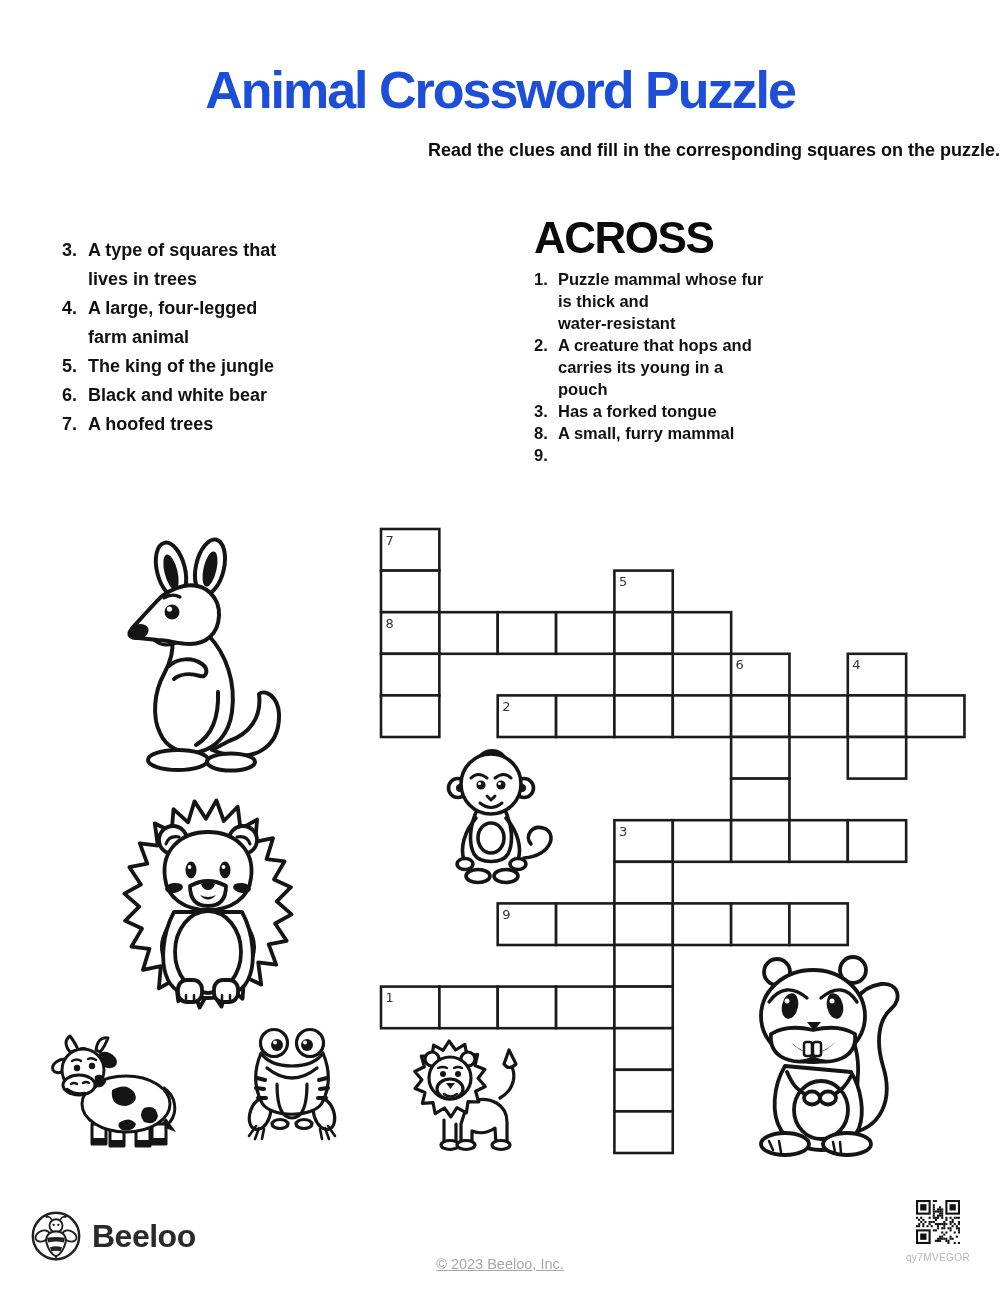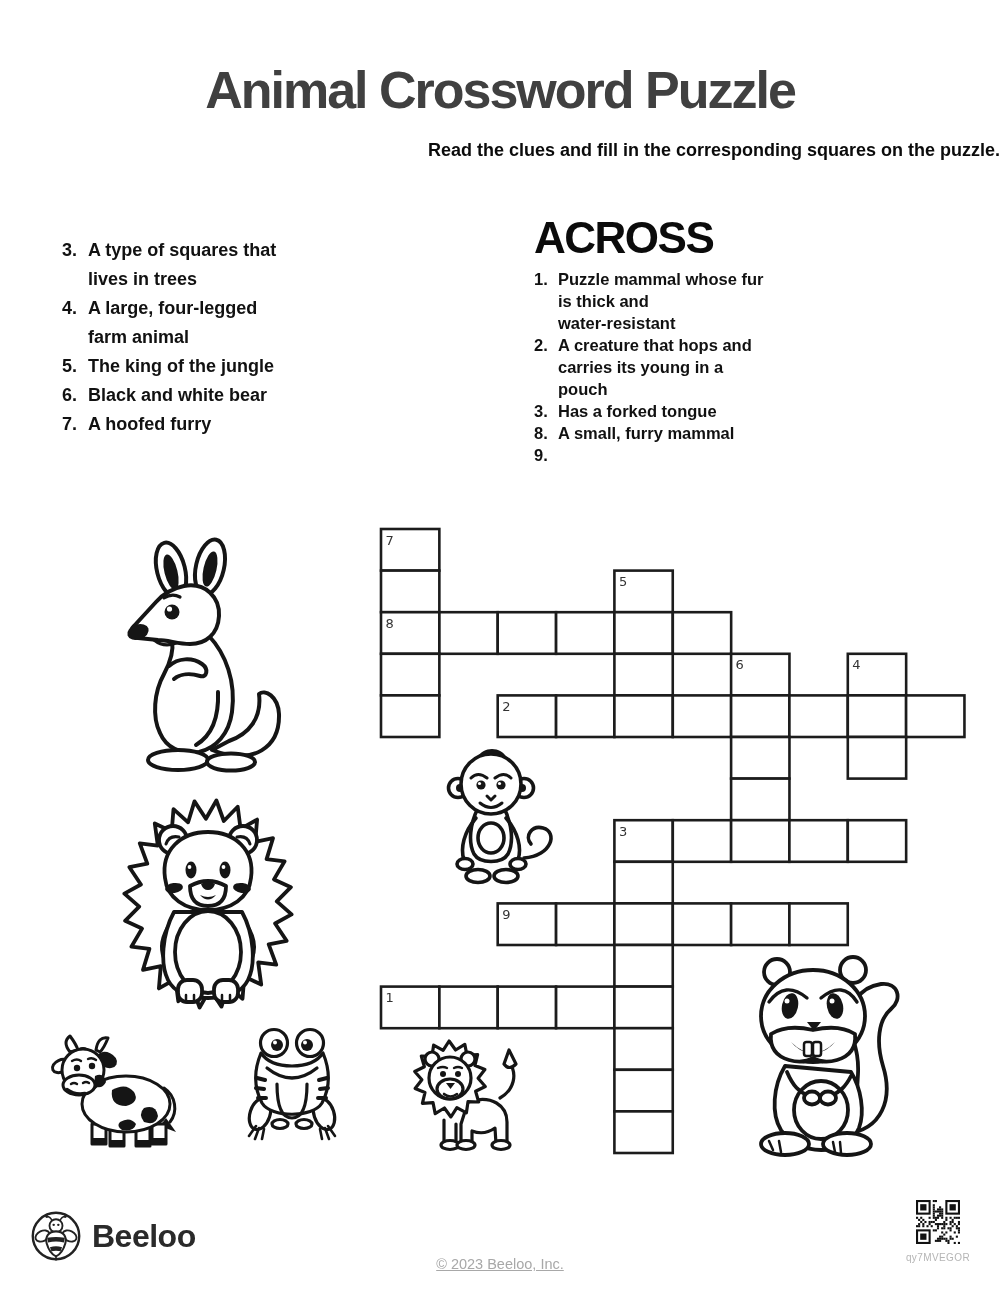--- a/index.html
+++ b/index.html
@@ -1,19 +1,19 @@
 <!DOCTYPE html>
 <html><head>
 <meta charset="utf-8">
 <style>
   html,body{margin:0;padding:0;background:#e8e8e8;}
   #page{position:relative;width:1000px;height:1294px;background:#ffffff;margin:0 auto;
         font-family:"Liberation Sans",sans-serif;color:#111;overflow:hidden;}
   .title{position:absolute;left:0;top:60px;width:1000px;text-align:center;
-         font-size:52px;font-weight:bold;letter-spacing:-2px;color:#404040;}
+         font-size:52px;font-weight:bold;letter-spacing:-2px;color:#1d4ed8;}
   .subtitle{position:absolute;left:0;top:140px;width:1000px;text-align:right;
             font-size:18px;font-weight:bold;color:#0b0b0b;}
   .clue-section{position:absolute;}
   #down-section{left:62px;top:216px;width:350px;}
   #across-section{left:534px;top:216px;width:360px;}
   .clue-heading{font-size:44px;font-weight:bold;letter-spacing:-1.5px;line-height:1;color:#0b0b0b;}
   .clues{margin-top:20px;}
   #across-section .clues{margin-top:8px;}
   .clue{display:flex;align-items:flex-start;}
   #down-section .clue{font-size:18px;line-height:29px;}
@@ -54,21 +54,21 @@
         <div class="clue">
           <span class="clue-num">5.</span>
           <span class="clue-text">The king of the jungle</span>
         </div>
         <div class="clue">
           <span class="clue-num">6.</span>
           <span class="clue-text">Black and white bear</span>
         </div>
         <div class="clue">
           <span class="clue-num">7.</span>
-          <span class="clue-text">A hoofed furry</span>
+          <span class="clue-text">A hoofed trees</span>
         </div>
       </div>
   </div>
 
   <div id="across-section" class="clue-section">
     <div class="clue-heading">ACROSS</div>
     <div class="clues">
         <div class="clue">
           <span class="clue-num">1.</span>
           <span class="clue-text">Puzzle mammal whose fur

